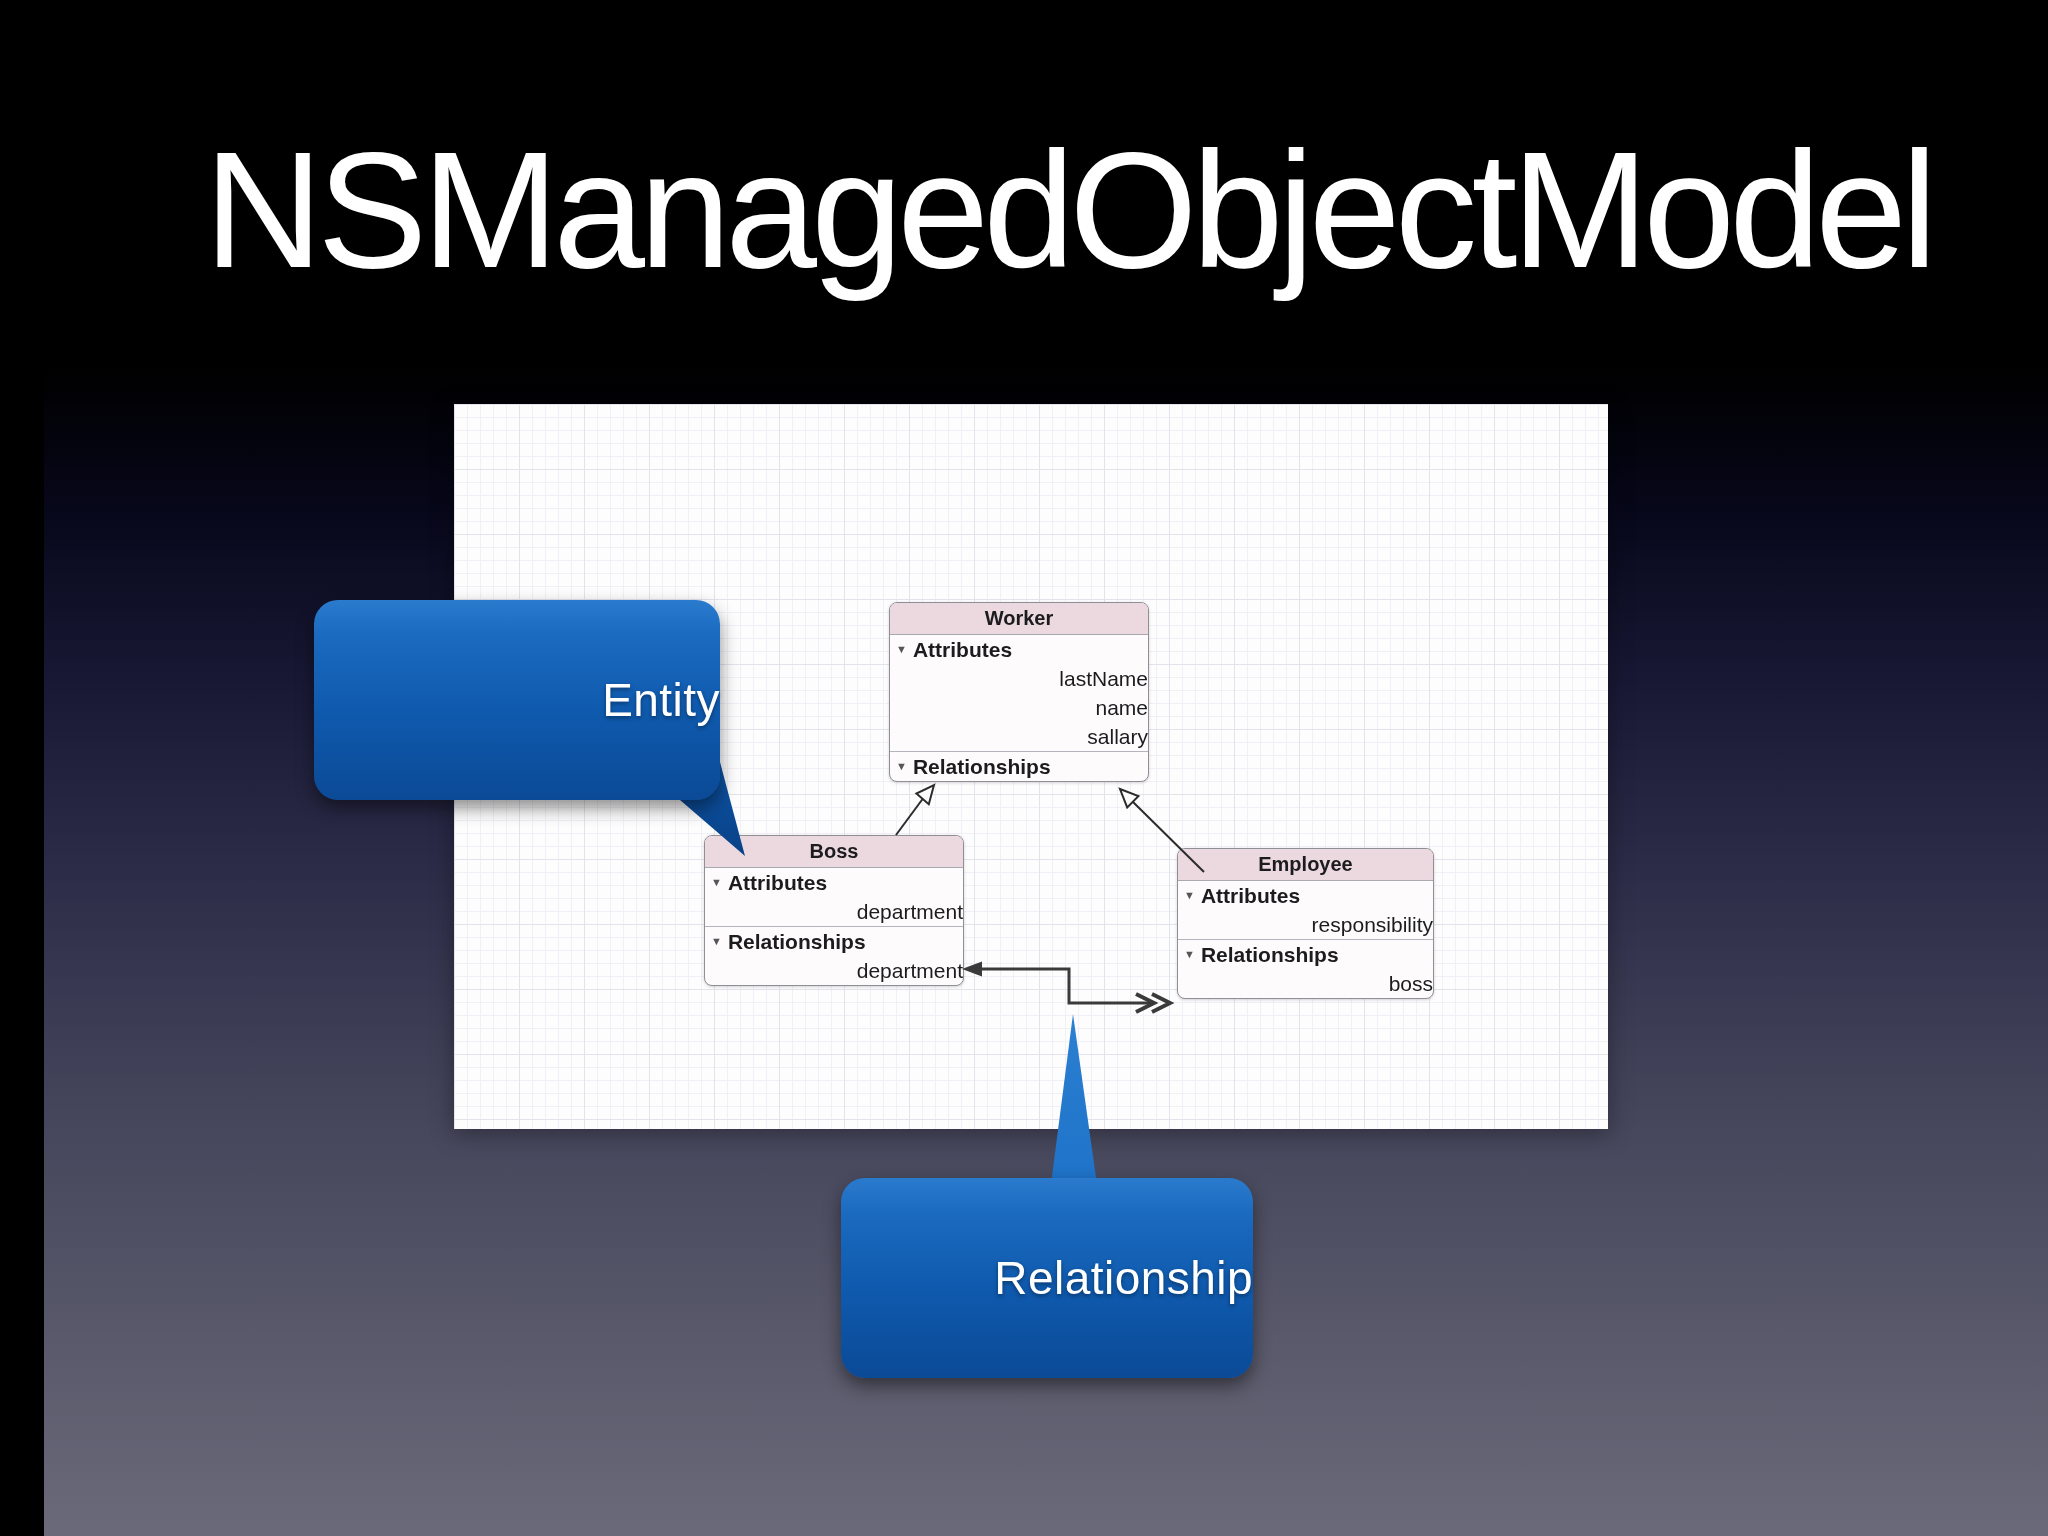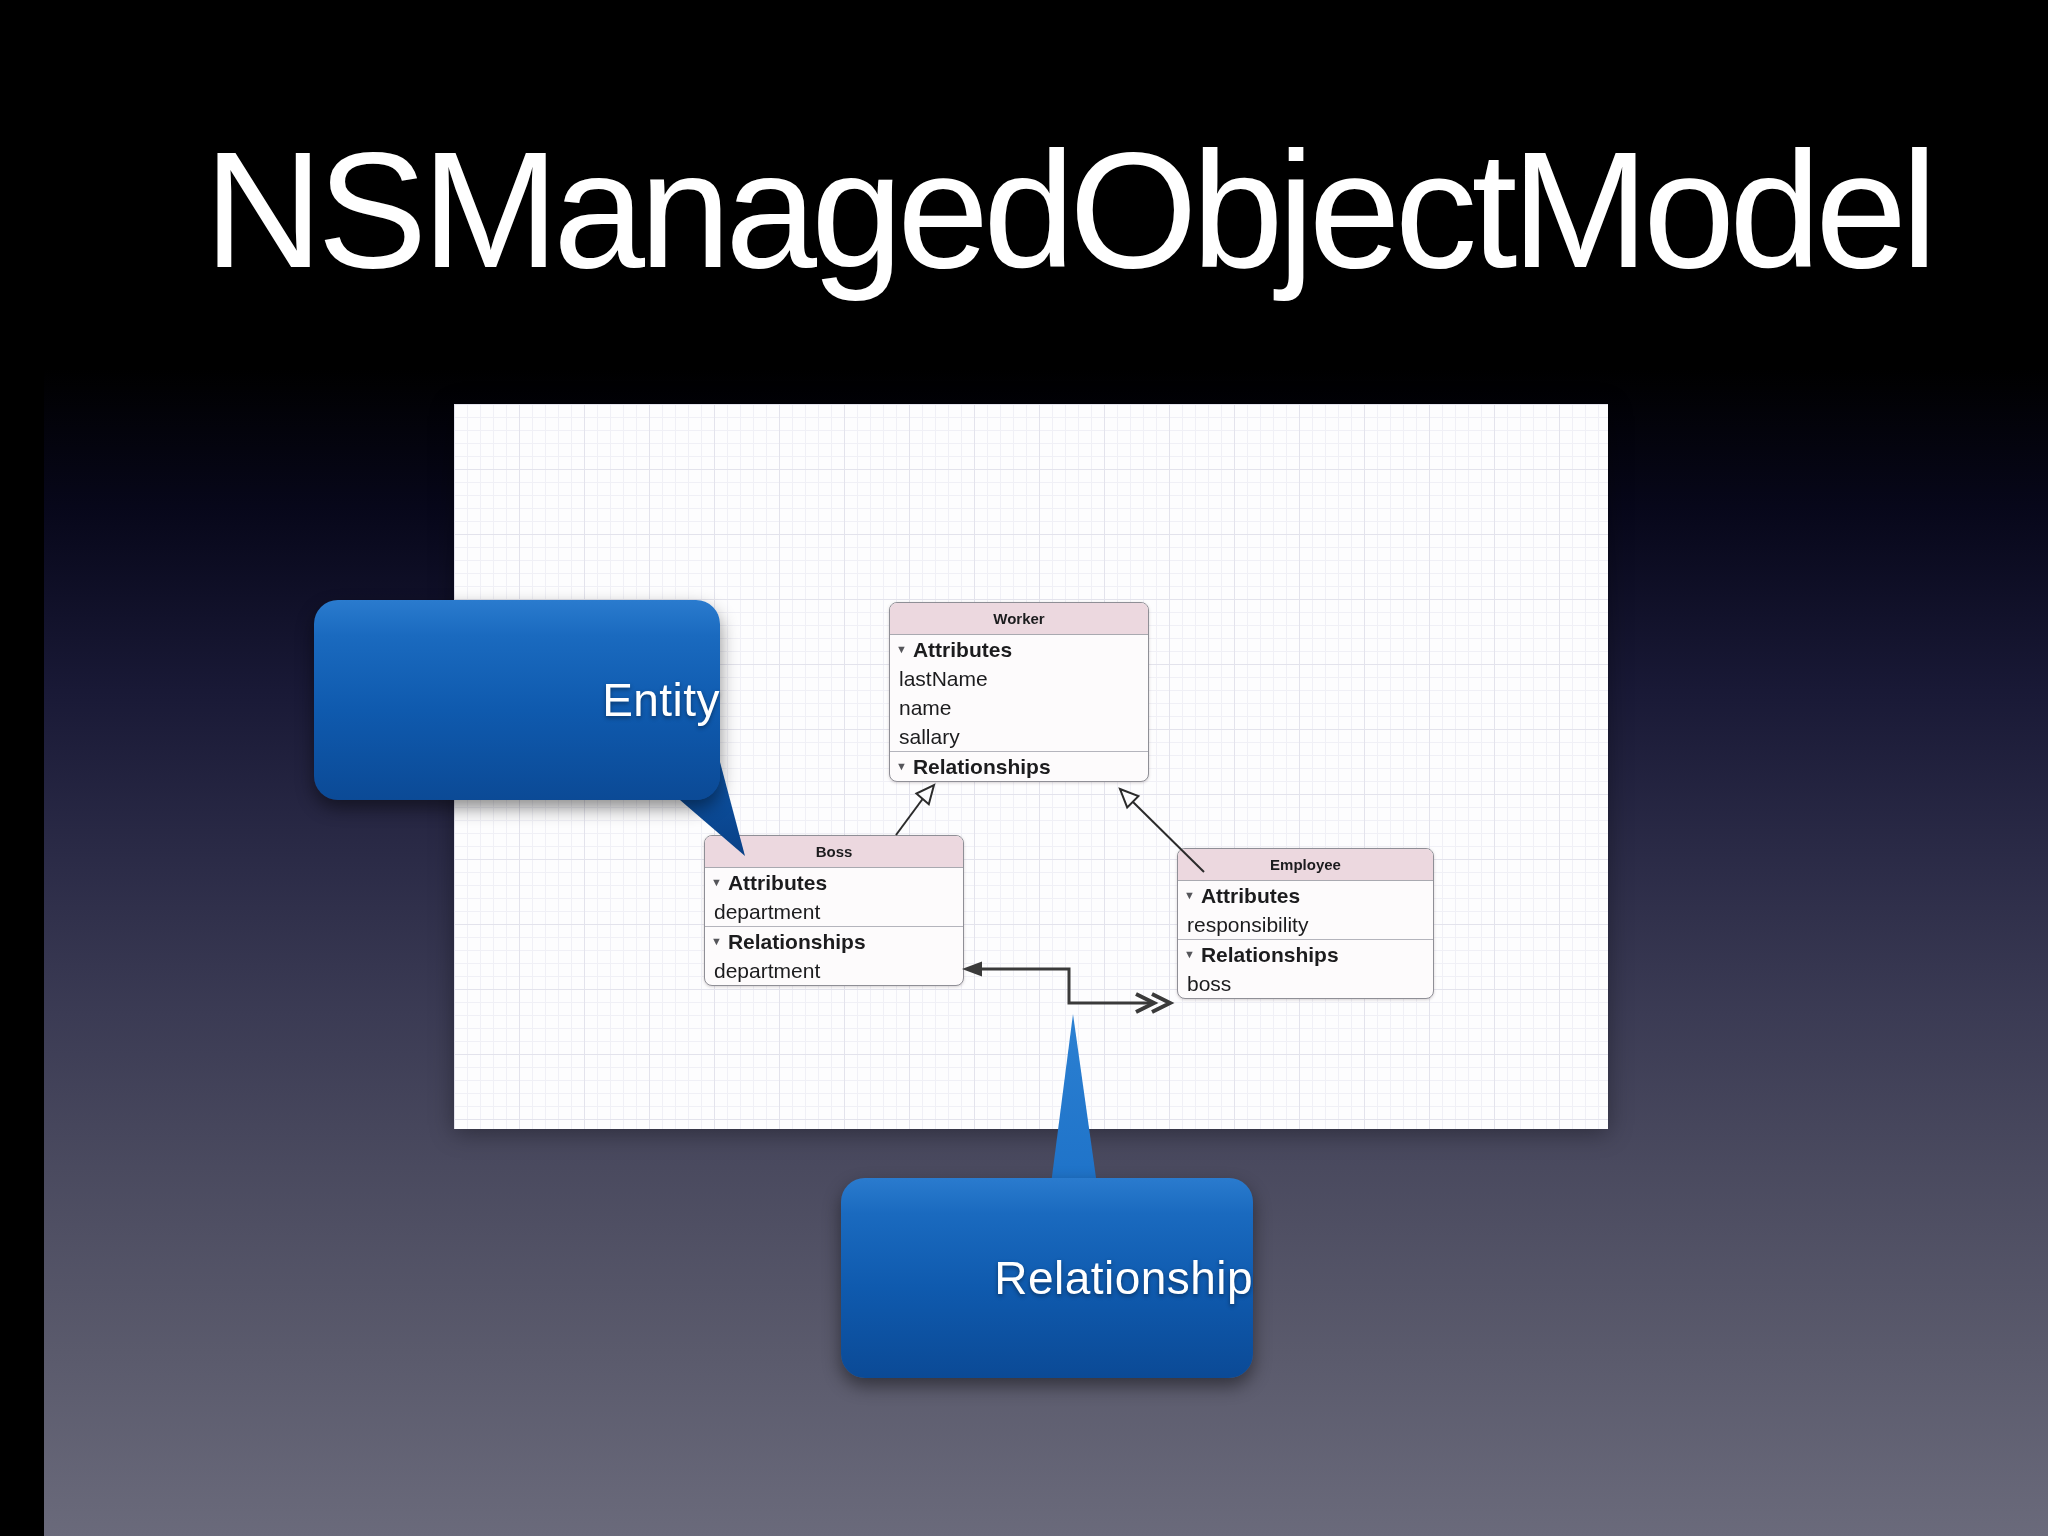--- a/index.html
+++ b/index.html
@@ -35,31 +35,31 @@
   }
   
   .ebox{
     position:absolute; z-index:2;
     background:#fdfbfc; border:1.5px solid #8f8f96; border-radius:8px;
     overflow:hidden; font-size:21px; color:#1c1c1e;
     box-shadow:0 1px 3px rgba(90,70,80,0.25);
   }
   .ebox .hdr{
     height:31px; line-height:31px; text-align:center; font-weight:bold;
-    background:#ecd8df; border-bottom:1px solid #a9a9b0; font-size:15px;
+    background:#ecd8df; border-bottom:1px solid #a9a9b0; font-size:20px;
   }
   .ebox .section{
     height:29px; line-height:29px; font-weight:bold;
     padding-left:6px; display:flex; align-items:center;
   }
   .ebox .section.sep{ border-top:1px solid #b4b4bc; }
   .ebox .tri{
     font-size:11px; color:#55555a; margin-right:6px; line-height:1;
   }
-  .ebox .row{ height:29px; line-height:29px; padding-left:9px; }
+  .ebox .row{ height:29px; line-height:29px; padding-left:9px;text-align:right; }
   #box-worker  { left:845px;  top:602px; width:258px; }
   #box-boss    { left:660px;  top:835px; width:258px; }
   #box-employee{ left:1133px; top:848px; width:255px; }
   
   .overlay{ position:absolute; left:0; top:0; z-index:5; pointer-events:none; }
   
   .callout{
     position:absolute; z-index:6; border-radius:24px;
     background:linear-gradient(180deg, #2a7bce 0%, #1a6abf 18%, #0f5aae 55%, #0b4a96 100%);
     box-shadow:0 8px 18px rgba(0,0,0,0.45);

